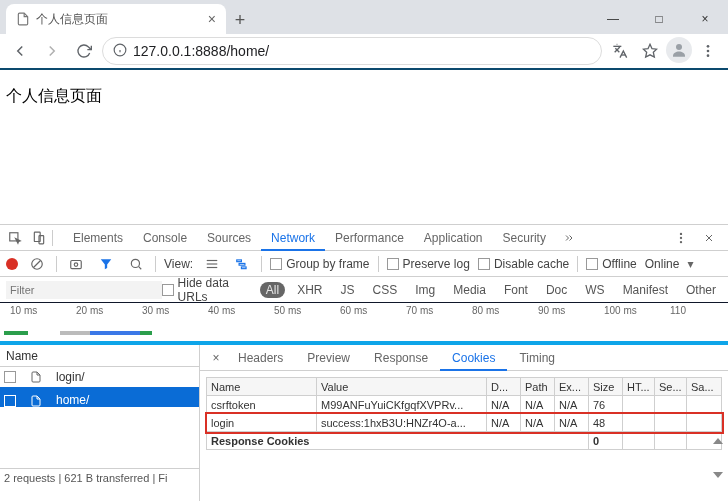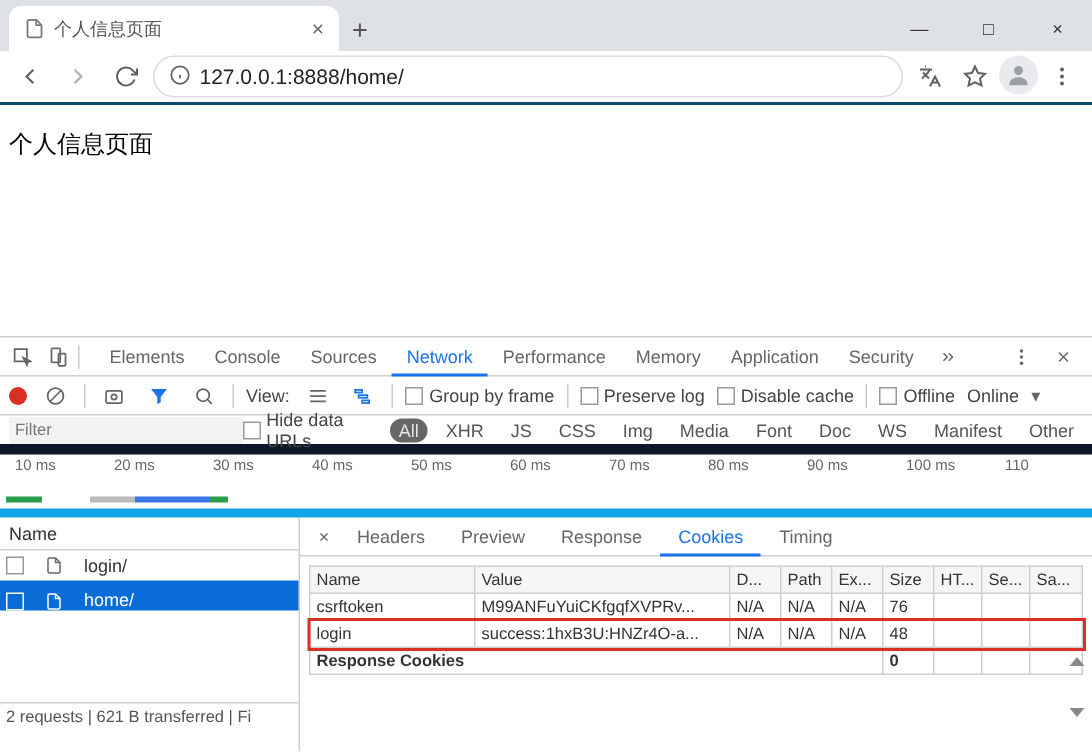--- a/index.html
+++ b/index.html
@@ -106,36 +106,36 @@
     color:#444;
     font-size:12px;
   }
   .rec-dot { width:12px;height:12px;border-radius:50%;background:#d93025;}
   .sep { width:1px;height:16px;background:#ccc;}
   .chk { display:flex;align-items:center;gap:4px;color:#444;}
   .chkbox { width:12px;height:12px;border:1px solid #999;background:#fff;}
   .funnel { color:#1a73e8;}
   .dt-filterbar {
     height:26px;
-    border-bottom:7px solid #0f172a;
+    border-bottom:1px solid #0f172a;
     display:flex;
     align-items:center;
     padding:0 6px;
     gap:0;
     font-size:12px;
     color:#555;
   }
   .filter-input {
     width:160px;height:18px;border:none;background:#f3f3f3;padding:0 4px;font-size:11px;color:#888;
   }
   .pill { padding:1px 6px;border-radius:8px;}
   .pill.active { background:#666;color:#e5e5e5;}
   .timeline {
     height:42px;
-    border-bottom:6px solid #0ea5e9;
+    border-bottom:4px solid #0ea5e9;
     position:relative;
     font-size:10px;
     color:#666;
     overflow:hidden;
   }
   .tick { position:absolute;top:2px; }
   .tlabel { margin-left:2px;}
   .bar-green { position:absolute;top:28px;height:4px;background:#2b9e4c;}
   .bar-blue { position:absolute;top:28px;height:4px;background:#3b78e7;}
   .bar-gray { position:absolute;top:28px;height:4px;background:#bbb;}
@@ -263,21 +263,20 @@
           <rect x="12" y="8" width="8" height="14" rx="1"></rect>
         </svg>
     </div>
     <div class="sep"></div>
     <div class="dt-tabs" id="dt-tabs">
         <div class="dt-tab">Elements</div>
         <div class="dt-tab">Console</div>
         <div class="dt-tab">Sources</div>
         <div class="dt-tab active">Network</div>
         <div class="dt-tab">Performance</div>
-        <div class="dt-tab">Memory</div>
         <div class="dt-tab">Application</div>
         <div class="dt-tab">Security</div>
       </div>
     <div class="dt-tool">
       <svg width="12" height="12" viewBox="0 0 24 24" fill="none" stroke="#666" stroke-width="2">
           <polyline points="13 17 18 12 13 7"></polyline>
           <polyline points="6 17 11 12 6 7"></polyline>
         </svg>
     </div>
     <div class="dt-more">

